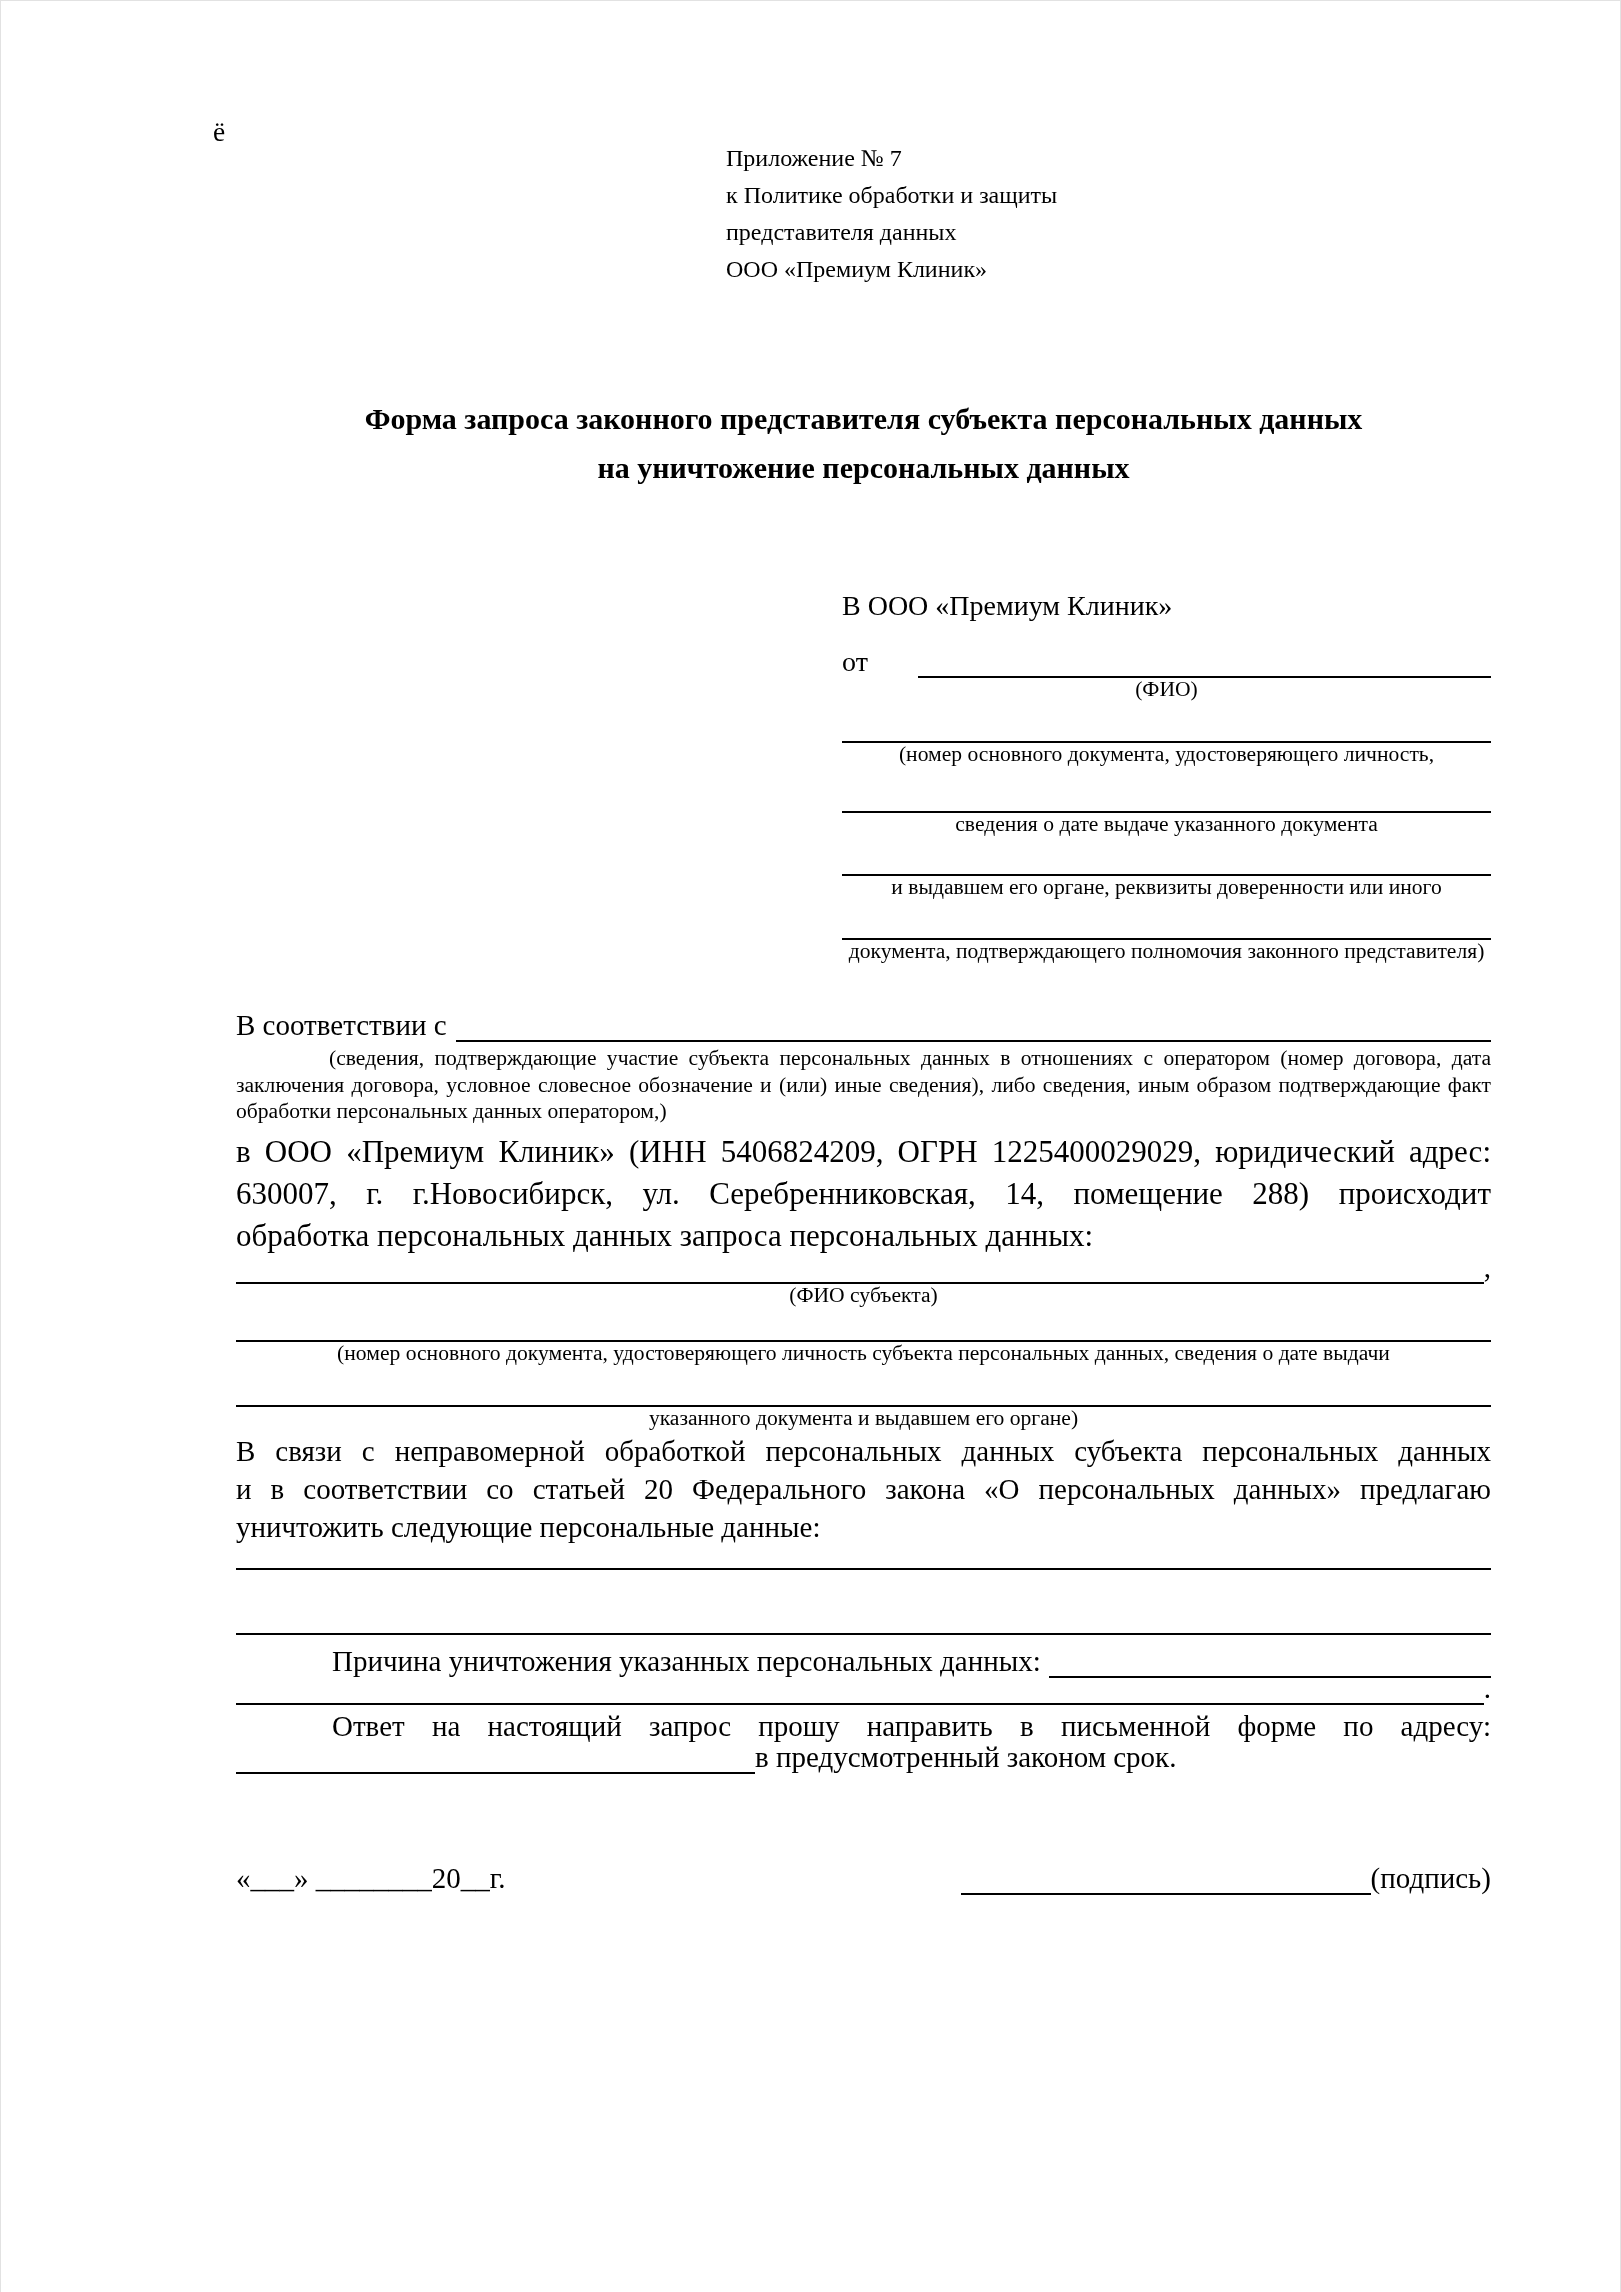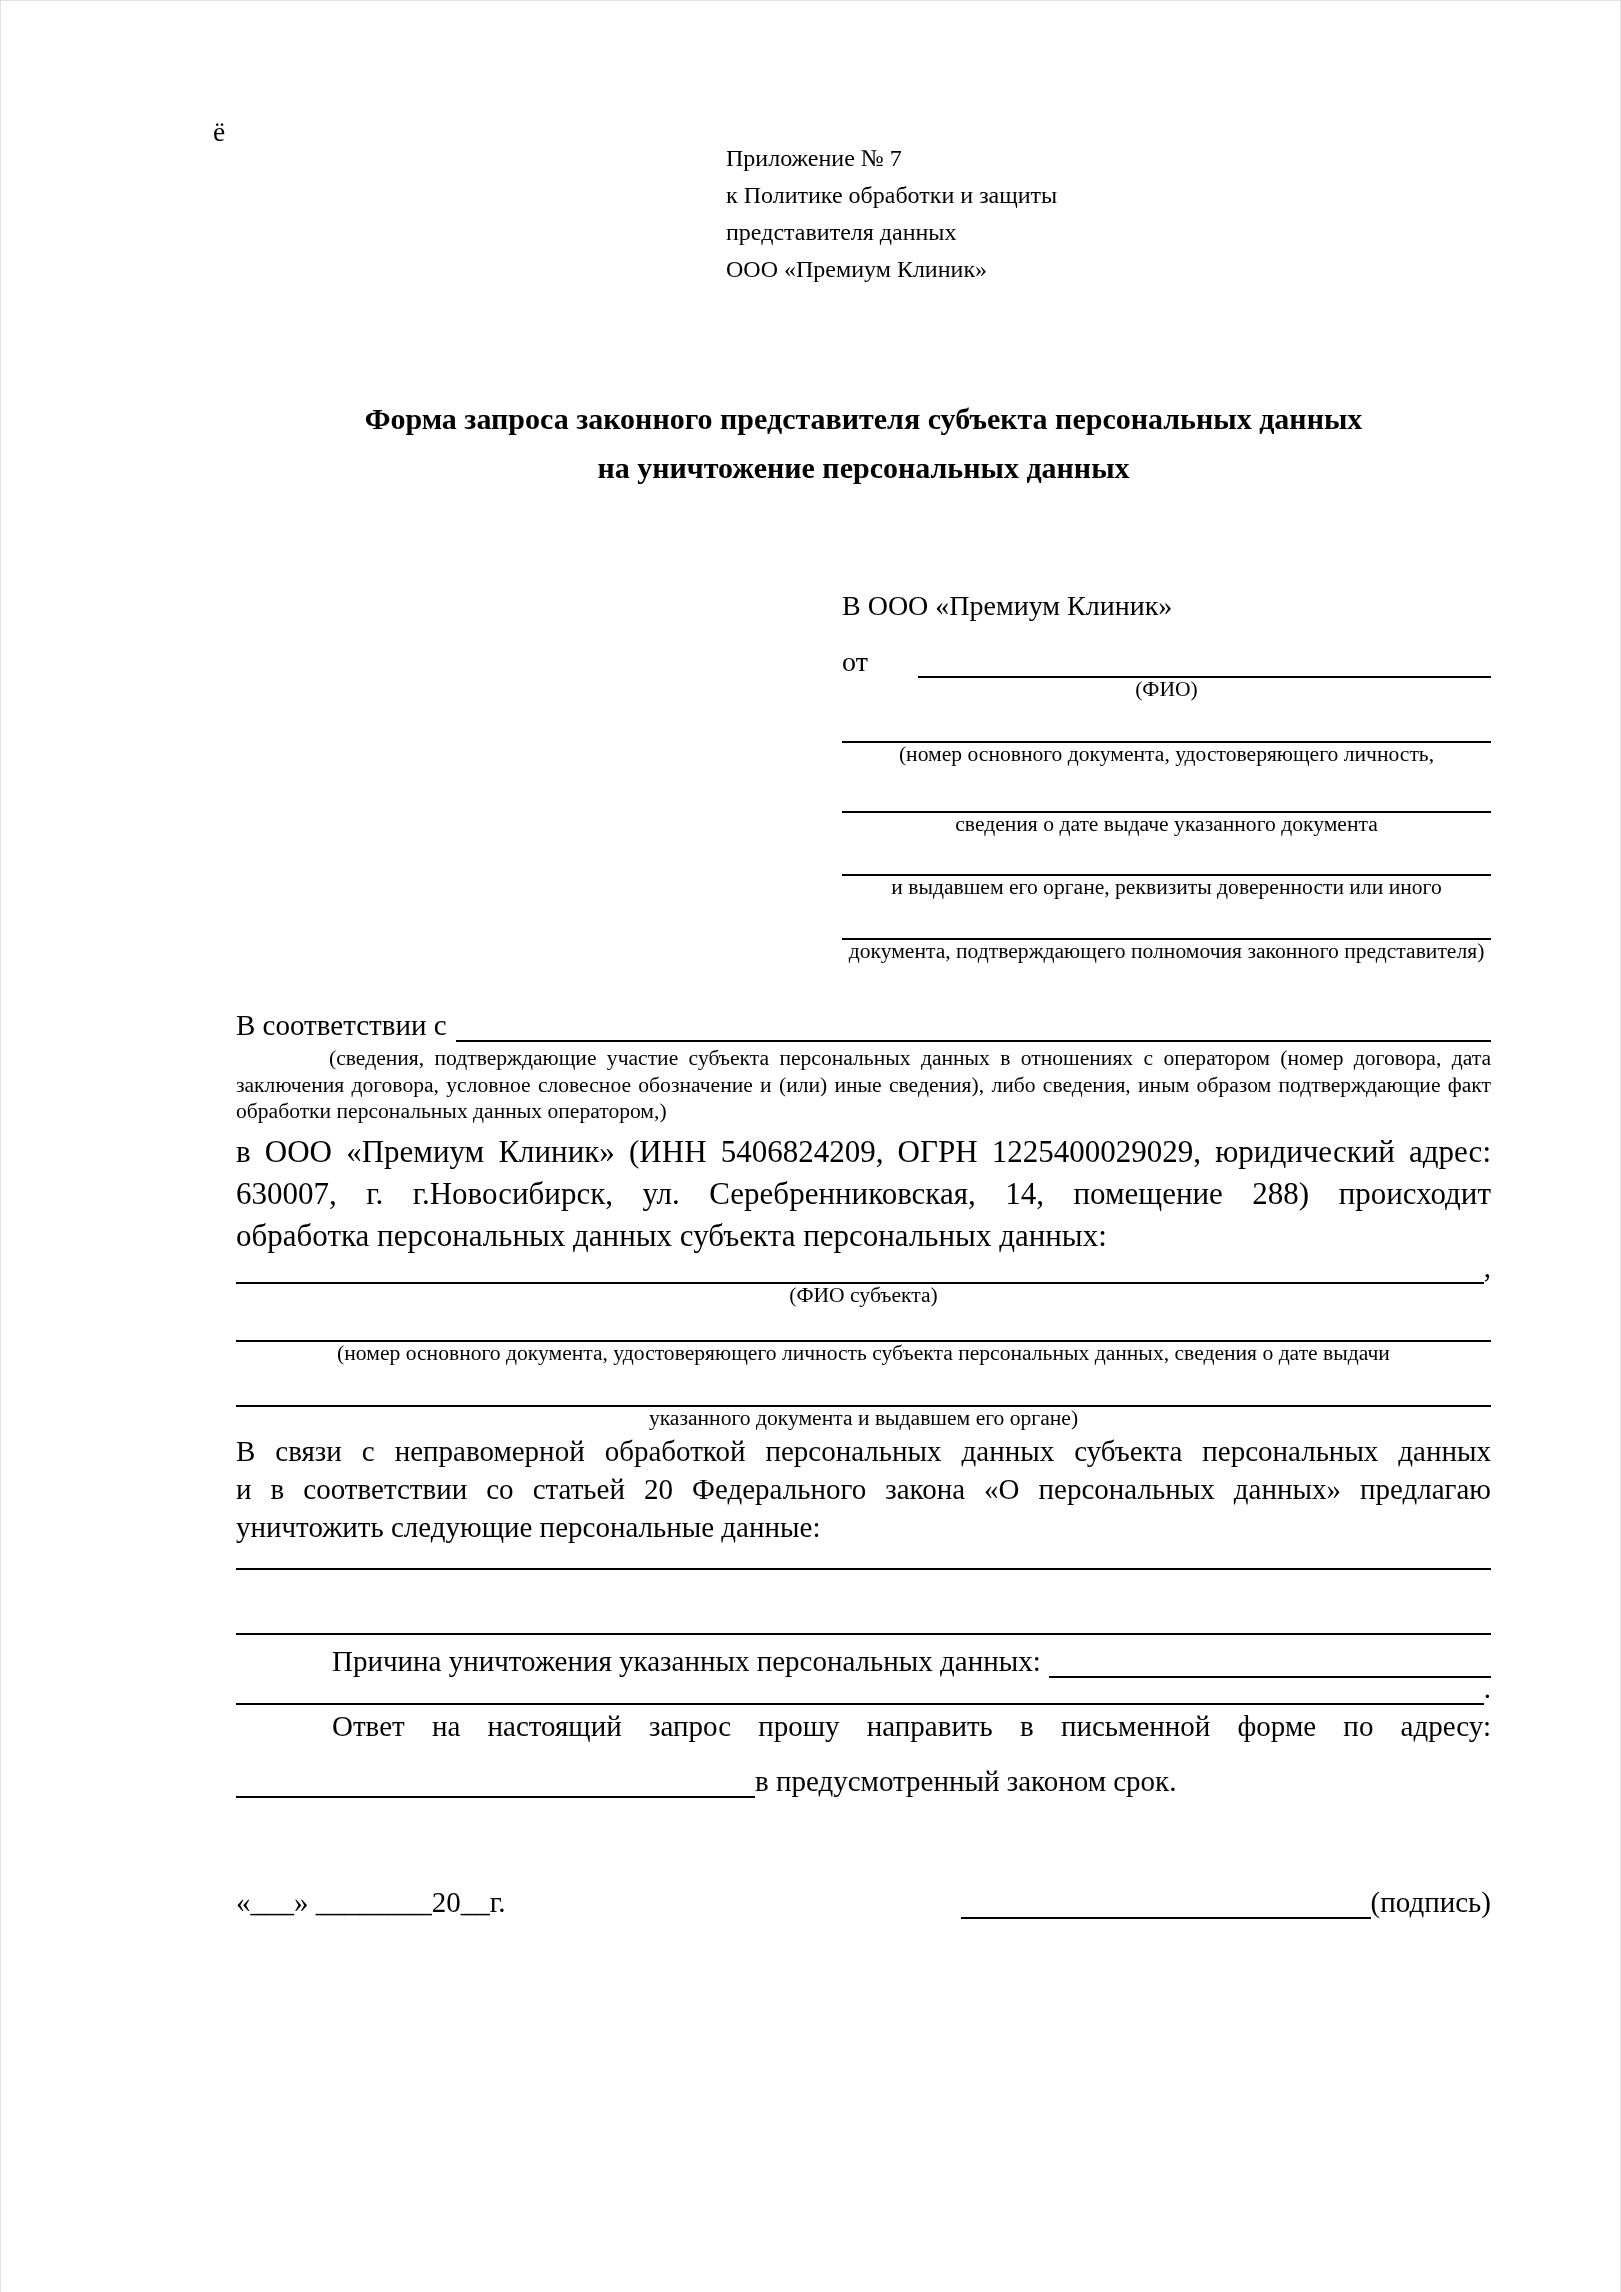--- a/index.html
+++ b/index.html
@@ -48,21 +48,21 @@
   .fw40 { height:39px; border-bottom:2px solid #000; }
 
   .blank22 { height:21.6px; border-bottom:2px solid #000; }
   .blank64 { height:63px; border-bottom:2px solid #000; }
 
   .reason-row { display:flex; align-items:flex-end; height:43px; font-size:29px; padding-left:96px; }
   .reason-row .fill { margin-left:7.8px; }
 
   .reply-par { margin-top:2.9px; font-size:29px; line-height:39px; text-indent:96px; }
 
-  .reply-row { display:flex; align-items:flex-end; height:27.4px; font-size:29px;margin-top:24px; }
+  .reply-row { display:flex; align-items:flex-end; height:27.4px; font-size:29px; }
   .fill-530 { width:519px; border-bottom:2px solid #000; }
 
   .footer-row { display:flex; justify-content:space-between; align-items:center; margin-top:86px; height:37px; font-size:29px; }
   .sig-group { display:flex; align-items:flex-end; }
   .fill-418 { width:410px; border-bottom:2px solid #000; }
 </style>
 </head>
 <body>
 
 <div class="page">
@@ -111,21 +111,21 @@
 
     <div class="note">
       <div class="l1 jlast">(сведения, подтверждающие участие субъекта персональных данных в отношениях с оператором (номер договора, дата</div>
       <div class="jlast">заключения договора, условное словесное обозначение и (или) иные сведения), либо сведения, иным образом подтверждающие факт</div>
       <div>обработки персональных данных оператором,)</div>
     </div>
 
     <div class="op-par">
       <div class="jlast">в ООО «Премиум Клиник» (ИНН 5406824209, ОГРН 1225400029029, юридический адрес:</div>
       <div class="jlast">630007, г. г.Новосибирск, ул. Серебренниковская, 14, помещение 288) происходит</div>
-      <div>обработка персональных данных субъекта персональных данных:</div>
+      <div>обработка персональных данных запроса персональных данных:</div>
     </div>
 
     <div class="comma-row">
       <span class="fill"></span>
       <span>,</span>
     </div>
     <div class="cap-wide">(ФИО субъекта)</div>
 
     <div class="fw34"></div>
     <div class="cap-wide">(номер основного документа, удостоверяющего личность субъекта персональных данных, сведения о дате выдачи</div>

